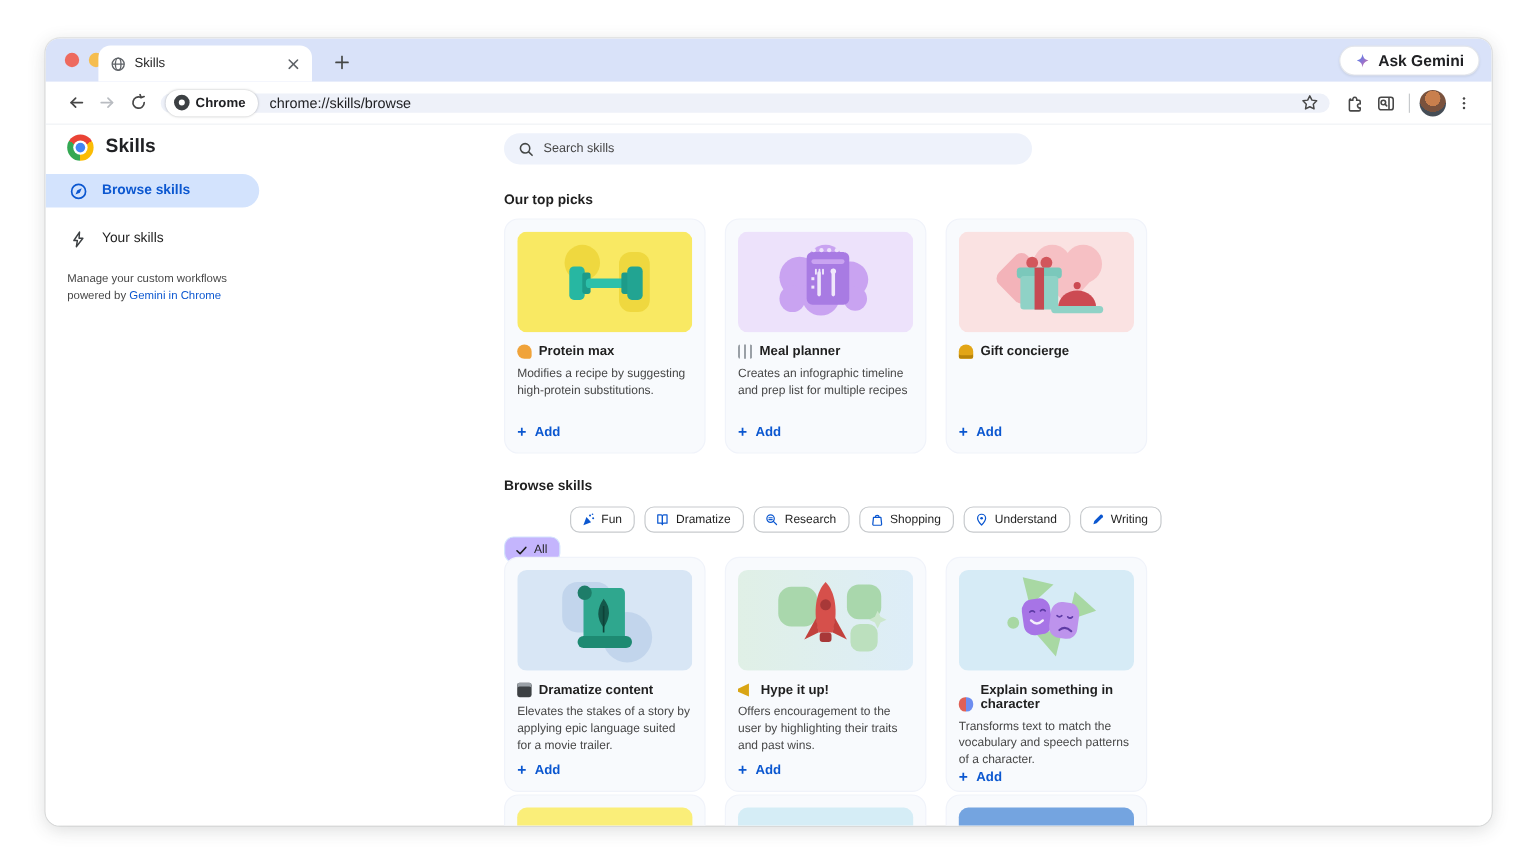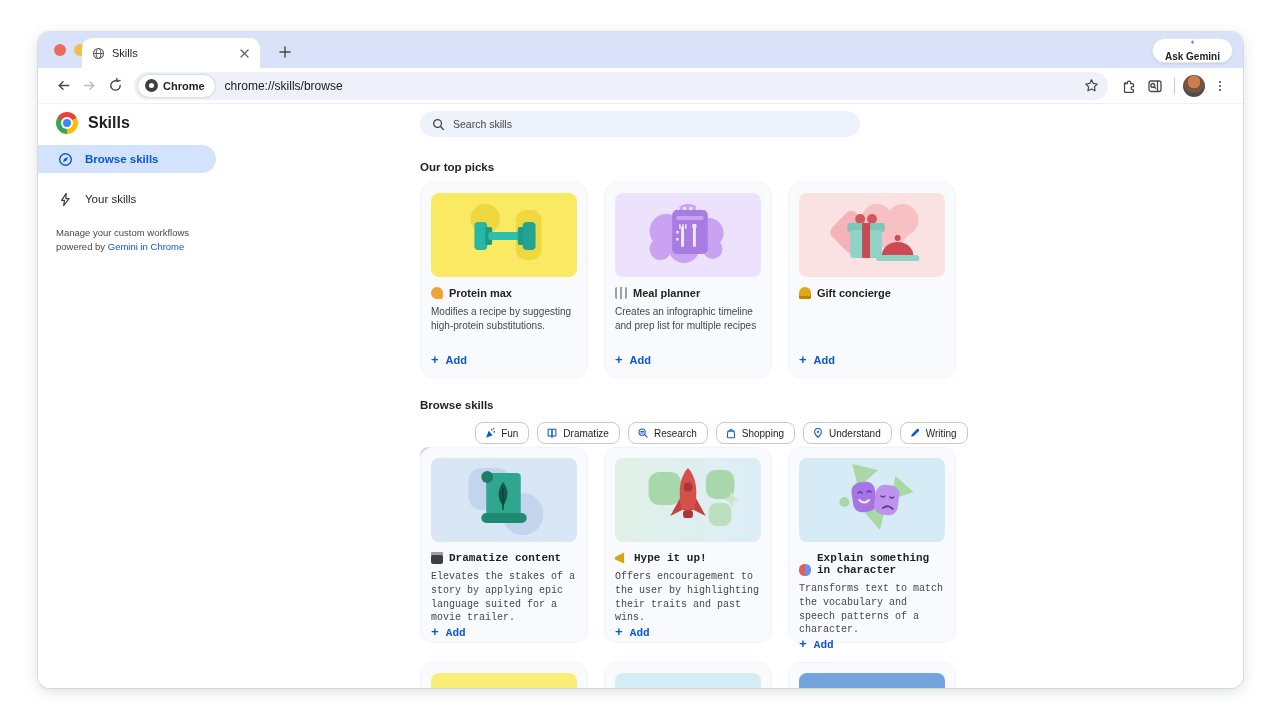--- a/index.html
+++ b/index.html
@@ -21,32 +21,31 @@
   .tab {
     position:absolute; left:44px; top:6px; width:178px; height:30px; background:#fff;
     border-radius:10px 10px 0 0; display:flex; align-items:center; padding:0 8px 0 10px;
   }
   .tab-title { font-size:11px; color:#1f1f1f; margin-left:7px; flex:1; }
   .tab-close { width:16px; height:16px; display:flex; align-items:center; justify-content:center; border-radius:50%; }
   .newtab { position:absolute; left:234px; top:7px; width:26px; height:26px; display:flex; align-items:center; justify-content:center; border-radius:50%; }
   .ask-gemini {
     position:absolute; right:10px; top:6px; height:25px; background:#fff;
     border:1px solid #e3e6ec; border-radius:13px; display:flex; align-items:center; gap:6px;
-    padding:0 12px; font-size:10px; font-weight:700; color:#202124;
+    padding:0 12px; font-size:13px; font-weight:700; color:#202124;
     box-shadow:0 1px 2px rgba(60,64,67,.1);
-    flex-direction:column;
   }
   
   .toolbar {
     height:36px; background:#fff; display:flex; align-items:center; padding:0 10px 0 12px;
     border-bottom:1px solid #eef0f4;
   }
   .tbtn { width:26px; height:26px; display:flex; align-items:center; justify-content:center; border-radius:50%; flex:none; }
   .omnibox {
-    flex:1; height:28px; background:#eef1f9; border-radius:14px; margin:0 8px 0 6px;
+    flex:1; height:16px; background:#eef1f9; border-radius:14px; margin:0 8px 0 6px;
     display:flex; align-items:center; padding:0 4px; min-width:0;
   }
   .site-chip {
     height:22px; background:#fff; border-radius:11px; display:flex; align-items:center; gap:5px;
     padding:0 10px 0 7px; font-size:11px; font-weight:700; color:#202124;
     box-shadow:0 0 2px rgba(60,64,67,.4); flex:none;
   }
   .mono-chrome { width:13px; height:13px; border-radius:50%; background:#3c4043; position:relative; }
   .mono-chrome::after{content:"";position:absolute;left:4px;top:4px;width:5px;height:5px;border-radius:50%;background:#fff;}
   .url { font-size:12px; color:#202124; margin-left:10px; white-space:nowrap; }
@@ -72,21 +71,21 @@
   .caption a { color:#0b57d0; text-decoration:none; }
   
   .main { position:absolute; left:382px; top:0; width:540px; }
   .searchbar { position:absolute; left:0; top:7px; width:440px; height:26px; background:#eef2fb;
     border-radius:13px; display:flex; align-items:center; gap:8px; padding:0 12px; }
   .searchbar input { border:0; outline:0; background:transparent; font-family:inherit; font-size:10.5px; color:#1f1f1f; flex:1; }
   .searchbar input::placeholder { color:#474747; }
   .sec-h { position:absolute; left:0; font-size:11.5px; font-weight:700; color:#1f1f1f; }
   .h-top { top:57px; } .h-browse { top:295px; }
   .cards { position:absolute; left:0; display:flex; gap:16px; }
-  .row1 { top:78px; } .row2 { top:343px;font-family:Liberation Mono, monospace; } .row3 { top:558px; }
+  .row1 { top:78px; } .row2 { top:360px; } .row3 { top:558px; }
   .card { width:168px; height:196px; background:#f8fafd; border:1px solid #f0f3fa; border-radius:12px;
     padding:10px; display:flex; flex-direction:column; }
   .card-img { height:84px; border-radius:8px; overflow:hidden; flex:none; }
   .card-img svg { display:block; width:100%; height:100%; }
   .card-title { display:flex; align-items:flex-end; gap:6px; margin-top:10px; font-size:11px; font-weight:700; color:#1f1f1f; }
   .card-desc { font-size:10px; line-height:1.38; color:#474747; margin-top:6px; }
   .card-add { margin-top:auto; display:flex; align-items:center; gap:7px; color:#0b57d0; font-size:11px; font-weight:700; }
   .card-add .plus { font-size:13px; font-weight:700; }
   .card.stub { height:60px; }
   .stub .card-img { height:50px; border-radius:8px; }

